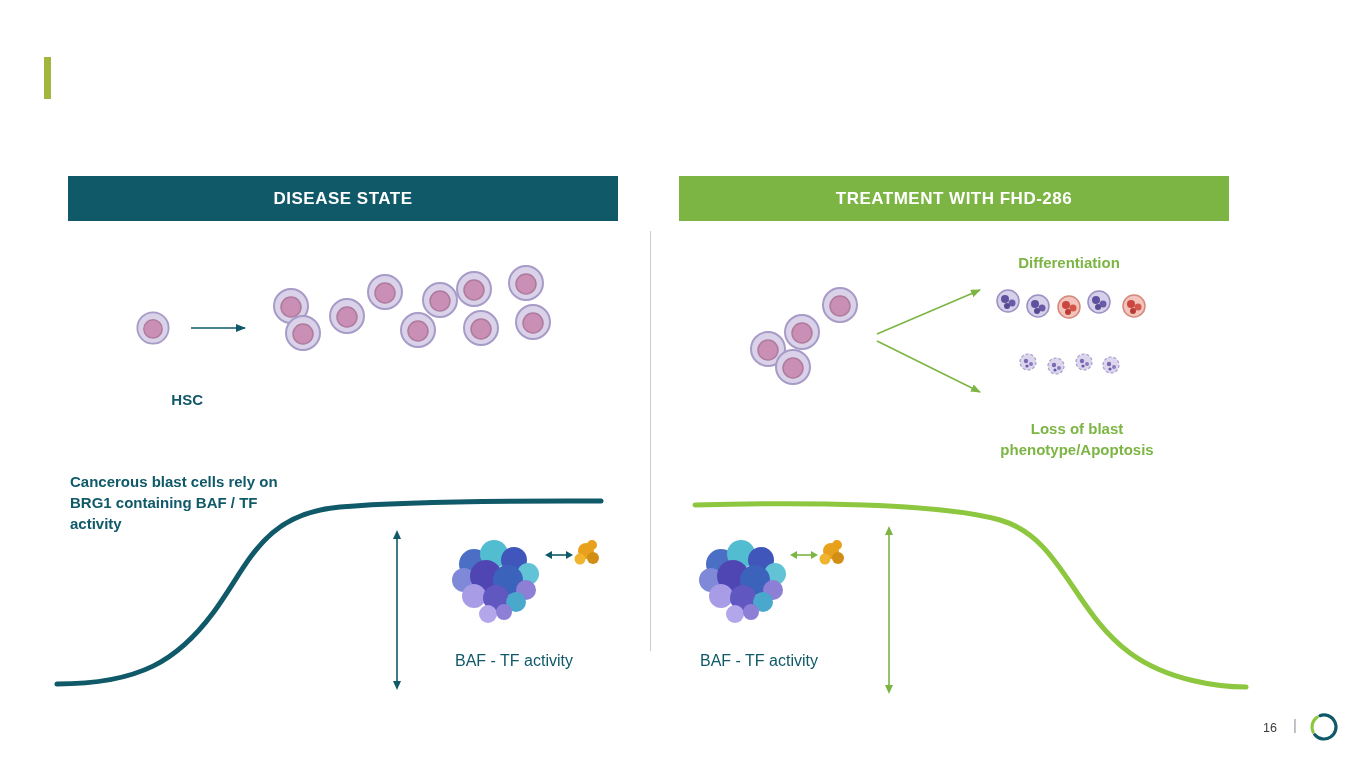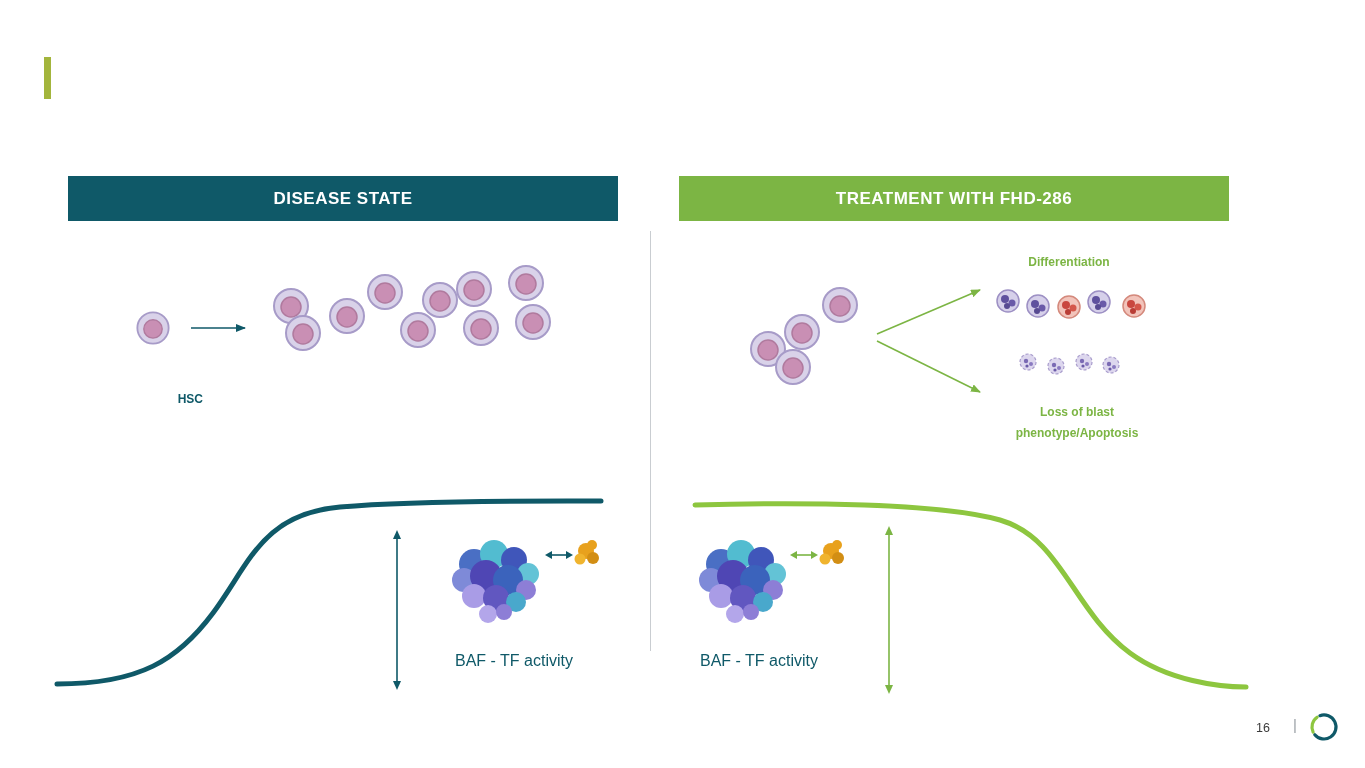--- a/index.html
+++ b/index.html
@@ -11,33 +11,33 @@
   html,body{margin:0;padding:0;}
   body{font-family:"Liberation Sans",sans-serif;background:#ffffff;}
   .slide{position:relative;width:1365px;height:768px;background:#ffffff;overflow:hidden;}
   .accent-bar{position:absolute;left:44px;top:57px;width:7px;height:42px;background:var(--accent);}
   .title{position:absolute;left:62px;top:58px;margin:0;font-size:29px;font-weight:bold;color:var(--teal);letter-spacing:0.2px;white-space:nowrap;z-index:2;}
   .banner{position:absolute;top:176px;width:550px;height:45px;display:flex;align-items:center;justify-content:center;color:#ffffff;font-weight:bold;font-size:17px;letter-spacing:0.5px;z-index:2;}
   .banner-teal{left:68px;background:var(--teal);}
   .banner-green{left:647px;background:var(--green);margin-left:32px;}
   .divider{position:absolute;left:650px;top:231px;width:1px;height:420px;background:#c9cdd1;z-index:1;}
   .gfx{position:absolute;left:0;top:0;z-index:1;}
-  .lbl{position:absolute;z-index:2;white-space:pre-line;font-size:12px;line-height:21px;}
+  .lbl{position:absolute;z-index:2;white-space:pre-line;font-size:15px;line-height:21px;}
   .teal-b{color:var(--teal);font-weight:bold;}
   .teal-r{color:var(--teal);font-weight:normal;font-size:16px;}
   .green-b{color:var(--green);font-weight:bold;}
   .center{text-align:center;}
   .stroke-teal{stroke:var(--teal);}
   .stroke-green{stroke:var(--green);}
   .stroke-lime{stroke:var(--lime);}
   .fill-teal{fill:var(--teal);}
   .fill-green{fill:var(--green);}
   .curve{fill:none;stroke-width:5;stroke-linecap:round;}
   .thin{fill:none;stroke-width:1.6;}
-  .footer-page{position:absolute;left:1256px;top:721px;width:28px;text-align:left;font-size:12.5px;color:#3c3c3c;z-index:2;}
+  .footer-page{position:absolute;left:1256px;top:721px;width:28px;text-align:center;font-size:12.5px;color:#3c3c3c;z-index:2;}
   .footer-pipe{position:absolute;left:1293px;top:716px;font-size:15px;color:#9aa0a6;z-index:2;}
 </style>
 </head>
 <body>
 
 <div class="slide">
 
   <div class="accent-bar"></div>
 
   <div class="banner banner-teal">
@@ -188,23 +188,26 @@
       <polygon points="885,685 893,685 889,694" class="fill-green"></polygon>
     </g>
 
     <g>
       <path d="M 1319.9 715.7 A 12 12 0 1 1 1314.8 734.7" fill="none" stroke-width="3.2" class="stroke-teal" stroke-linecap="round"></path>
       <path d="M 1313.1 732.1 A 12 12 0 0 1 1317.1 717.2" fill="none" stroke-width="3.2" class="stroke-lime" stroke-linecap="round"></path>
     </g>
   </svg>
 
   <div class="lbl teal-b center" style="left:103px;top:389px;width:100px;text-align:right;">HSC</div>
+  <div class="lbl teal-b" style="left:70px;top:471px;width:260px;">Cancerous blast cells rely on
+BRG1 containing BAF / TF
+activity</div>
   <div class="lbl teal-r" style="left:455px;top:650px;">BAF - TF activity</div>
 
   <div class="lbl green-b center" style="left:989px;top:252px;width:160px;">Differentiation</div>
-  <div class="lbl green-b center" style="left:982px;top:402px;width:190px;">Loss of blast
+  <div class="lbl green-b center" style="left:982px;top:418px;width:190px;">Loss of blast
 phenotype/Apoptosis</div>
   <div class="lbl teal-r" style="left:700px;top:650px;">BAF - TF activity</div>
 
   <div class="footer-page">16</div>
   <div class="footer-pipe">|</div>
 
 </div>
 
 </body></html>

